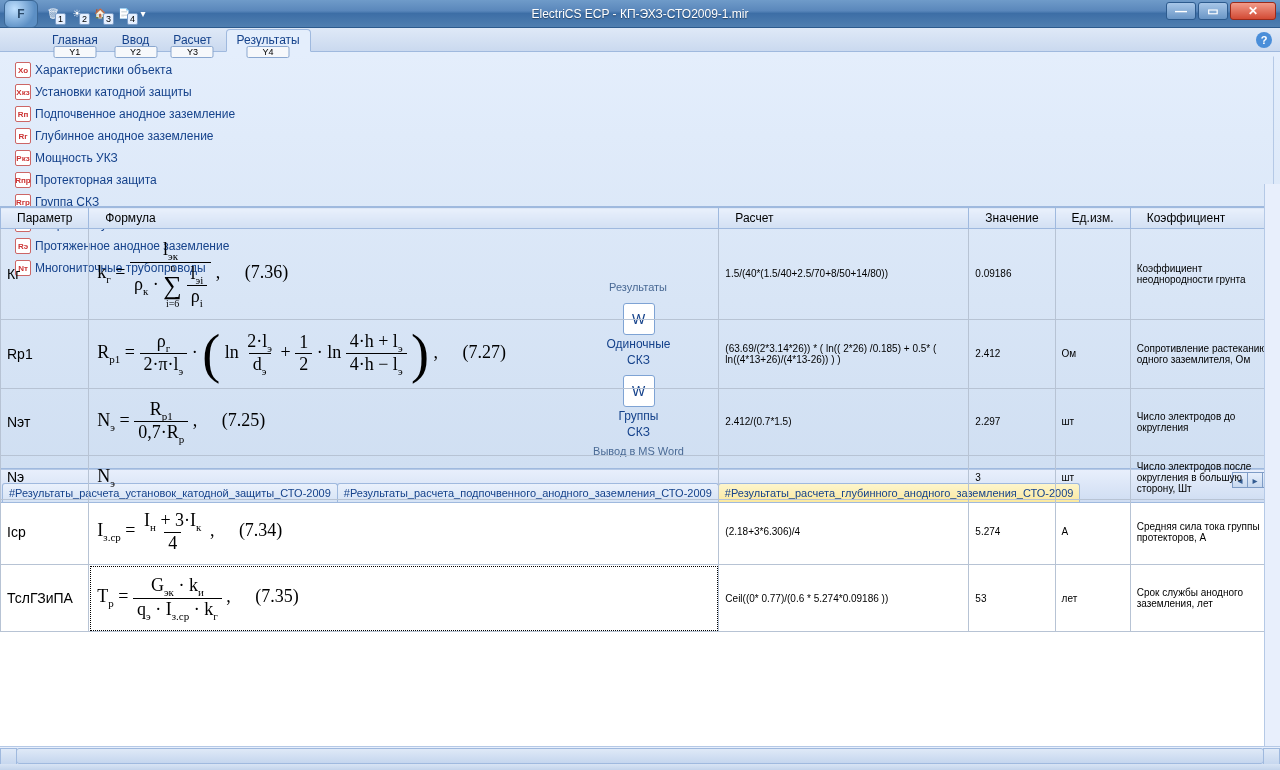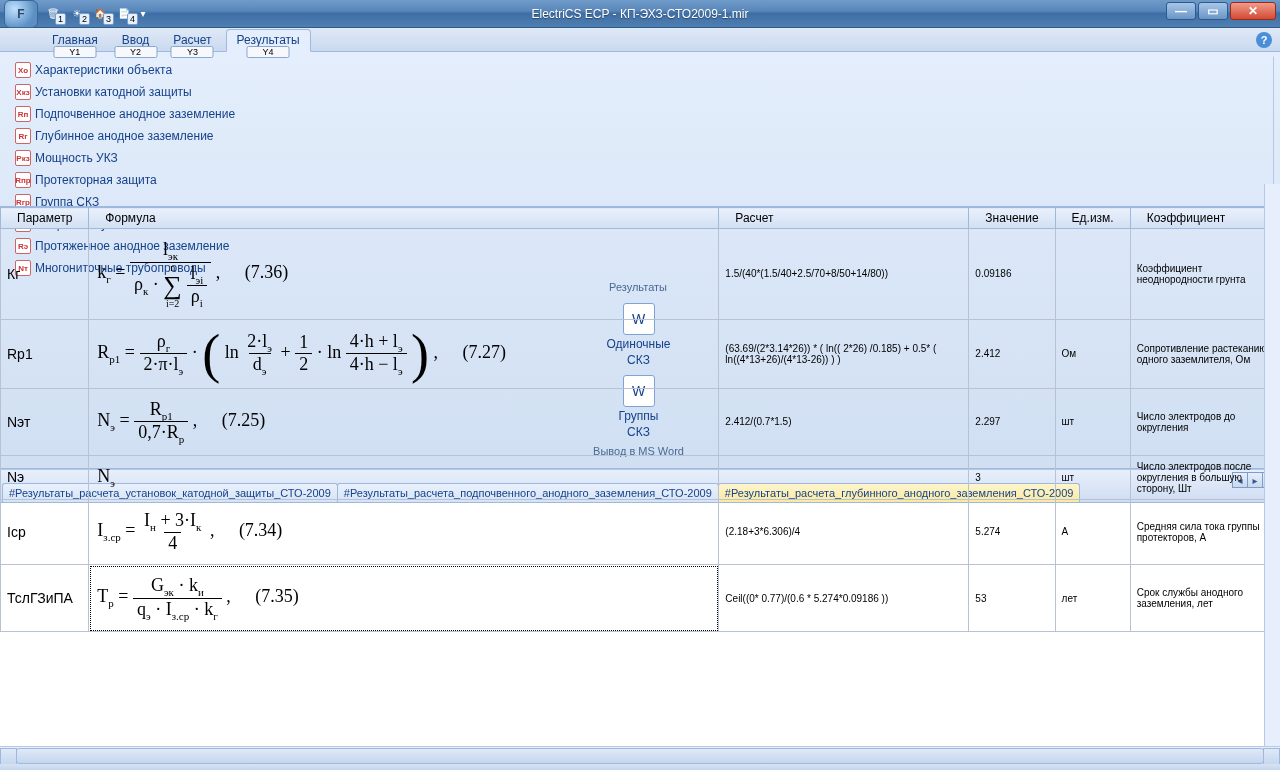--- a/index.html
+++ b/index.html
@@ -327,21 +327,21 @@
     <tr>
       <td class="param">Кг</td>
       <td class="formula">
         k<sub>г</sub> =
         <span class="frac">
               <span>l<sub>эк</sub></span>
               <span class="den">ρ<sub>к</sub> ·
         <span class="sum">
                   <span class="lim">n</span>
                   <span class="sig">∑</span>
-                  <span class="lim">i=2</span>
+                  <span class="lim">i=6</span>
                 </span>
         <span class="frac" style="vertical-align:middle">
                   <span>l<sub>эi</sub></span>
                   <span class="den">ρ<sub>i</sub></span>
                 </span>
         </span>
             </span> ,
         <span class="fref">(7.36)</span>
       </td>
       <td class="calc">1.5/(40*(1.5/40+2.5/70+8/50+14/80))</td>

